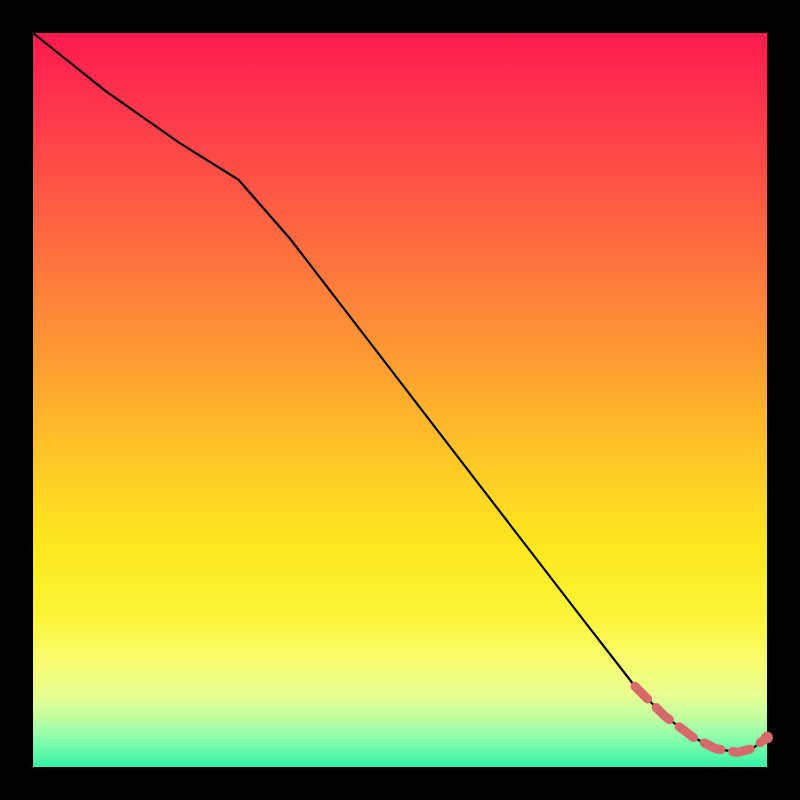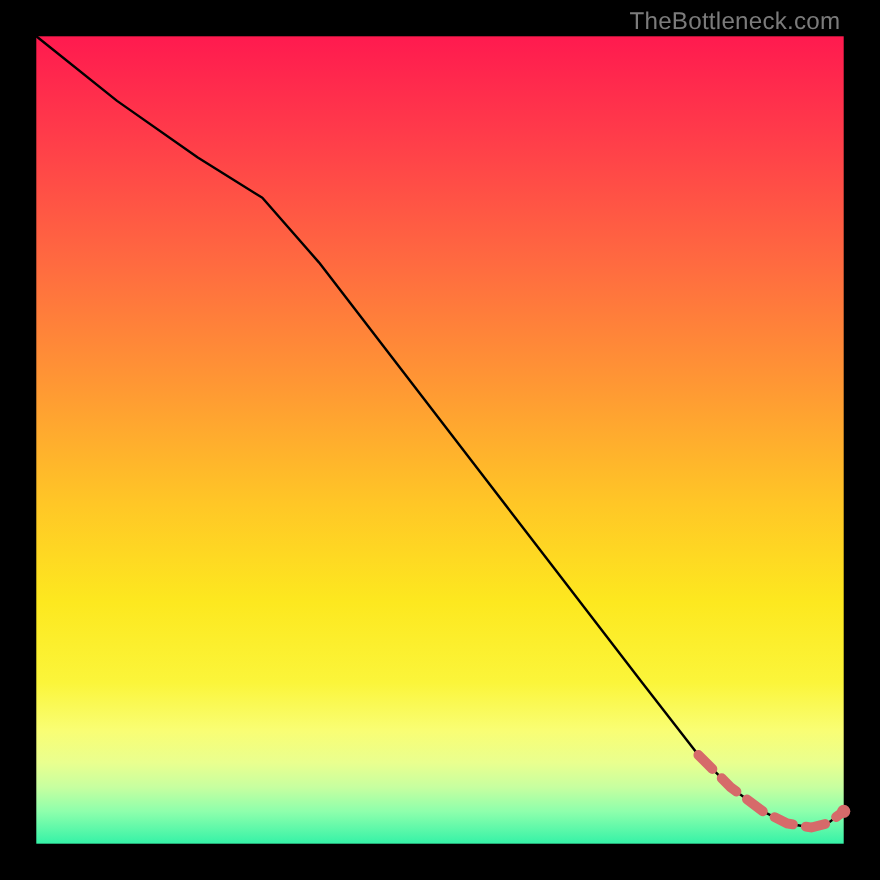--- a/index.html
+++ b/index.html
@@ -74,21 +74,20 @@
     stroke: none;
   }
 </style>
 </head>
 <body>
 
 <div class="frame">
 
   <div class="plot-area"></div>
 
-  <div class="watermark">TheBottleneck.com</div>
 
   <svg class="overlay" viewBox="0 0 734 734" preserveAspectRatio="none">
     <path class="curve" d="M0.0 0.0 L73.4 58.7 L146.8 110.1 L205.5 146.8 L256.9 205.5 L330.3 300.9 L403.7 396.4 L477.1 491.8 L550.5 587.2 L601.9 653.3 L631.2 682.6 L660.6 704.6 L682.6 715.6 L704.6 719.3 L719.3 715.6 L734.0 704.6" style="stroke: rgb(0, 0, 0);"></path>
     <path class="dash-trail" d="M601.9 653.3 L631.2 682.6 L660.6 704.6 L682.6 715.6 L704.6 719.3 L719.3 715.6 L734.0 704.6" style="stroke: rgb(214, 106, 106);"></path>
     <circle class="dot" r="6" cx="734.0" cy="704.6" style="fill: rgb(214, 106, 106);"></circle>
   </svg>
 
 </div>
 
 </body></html>

